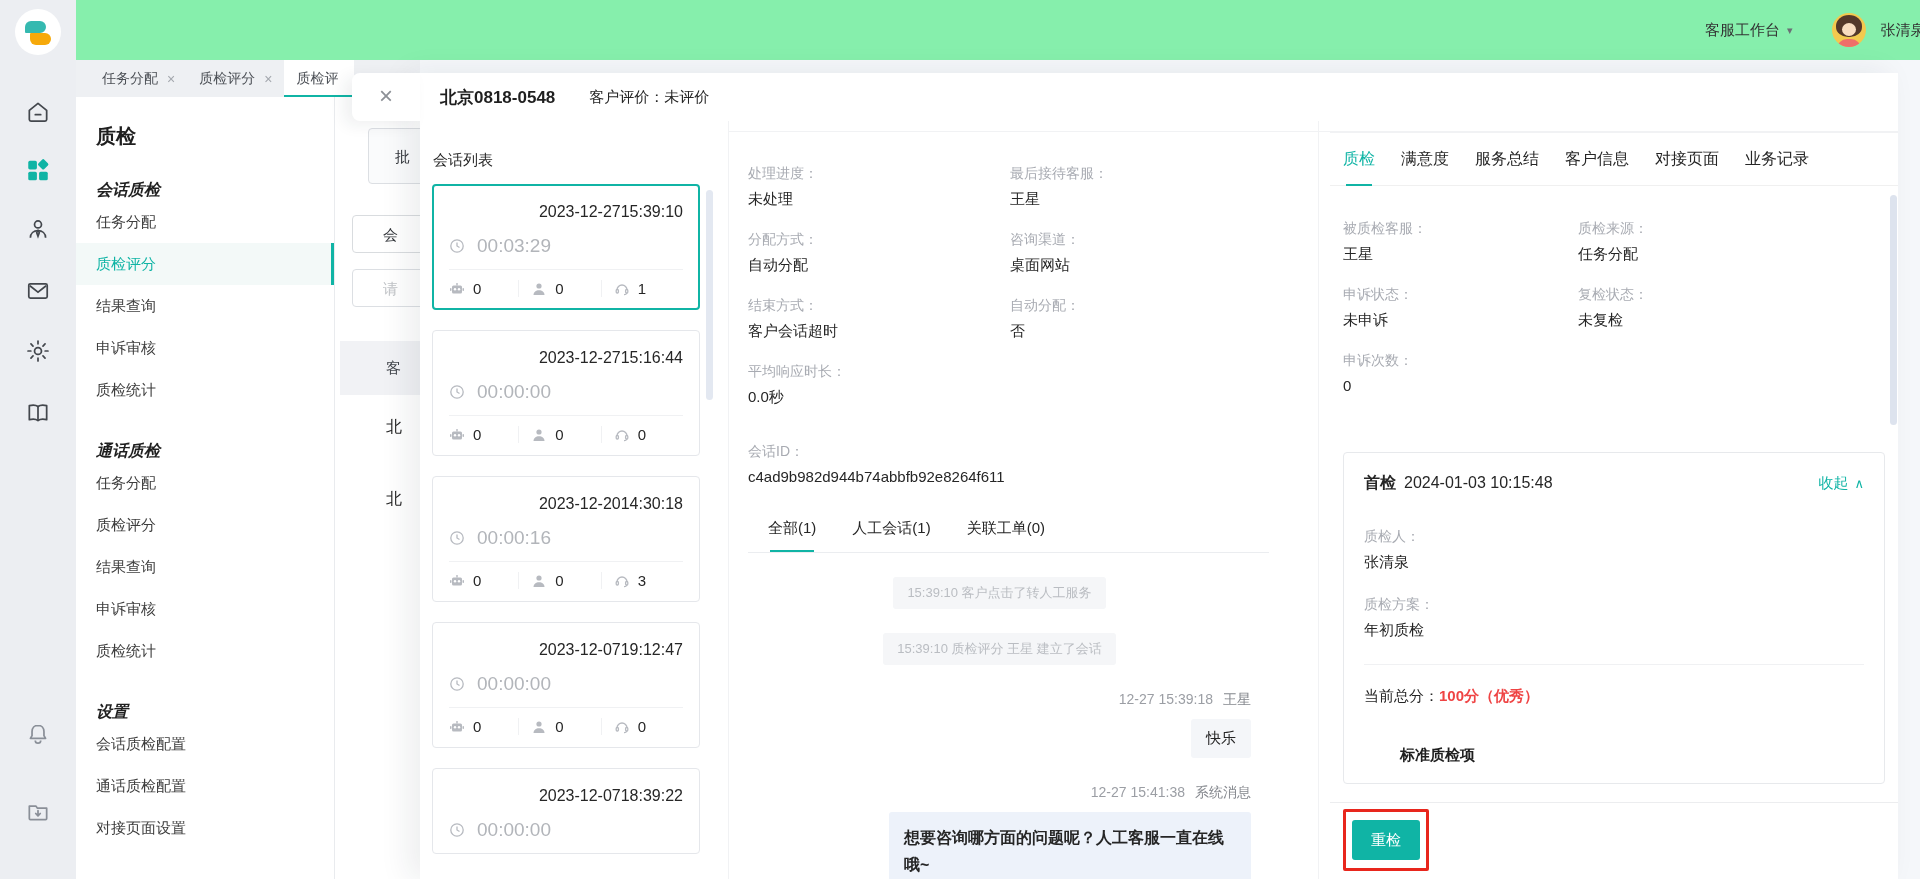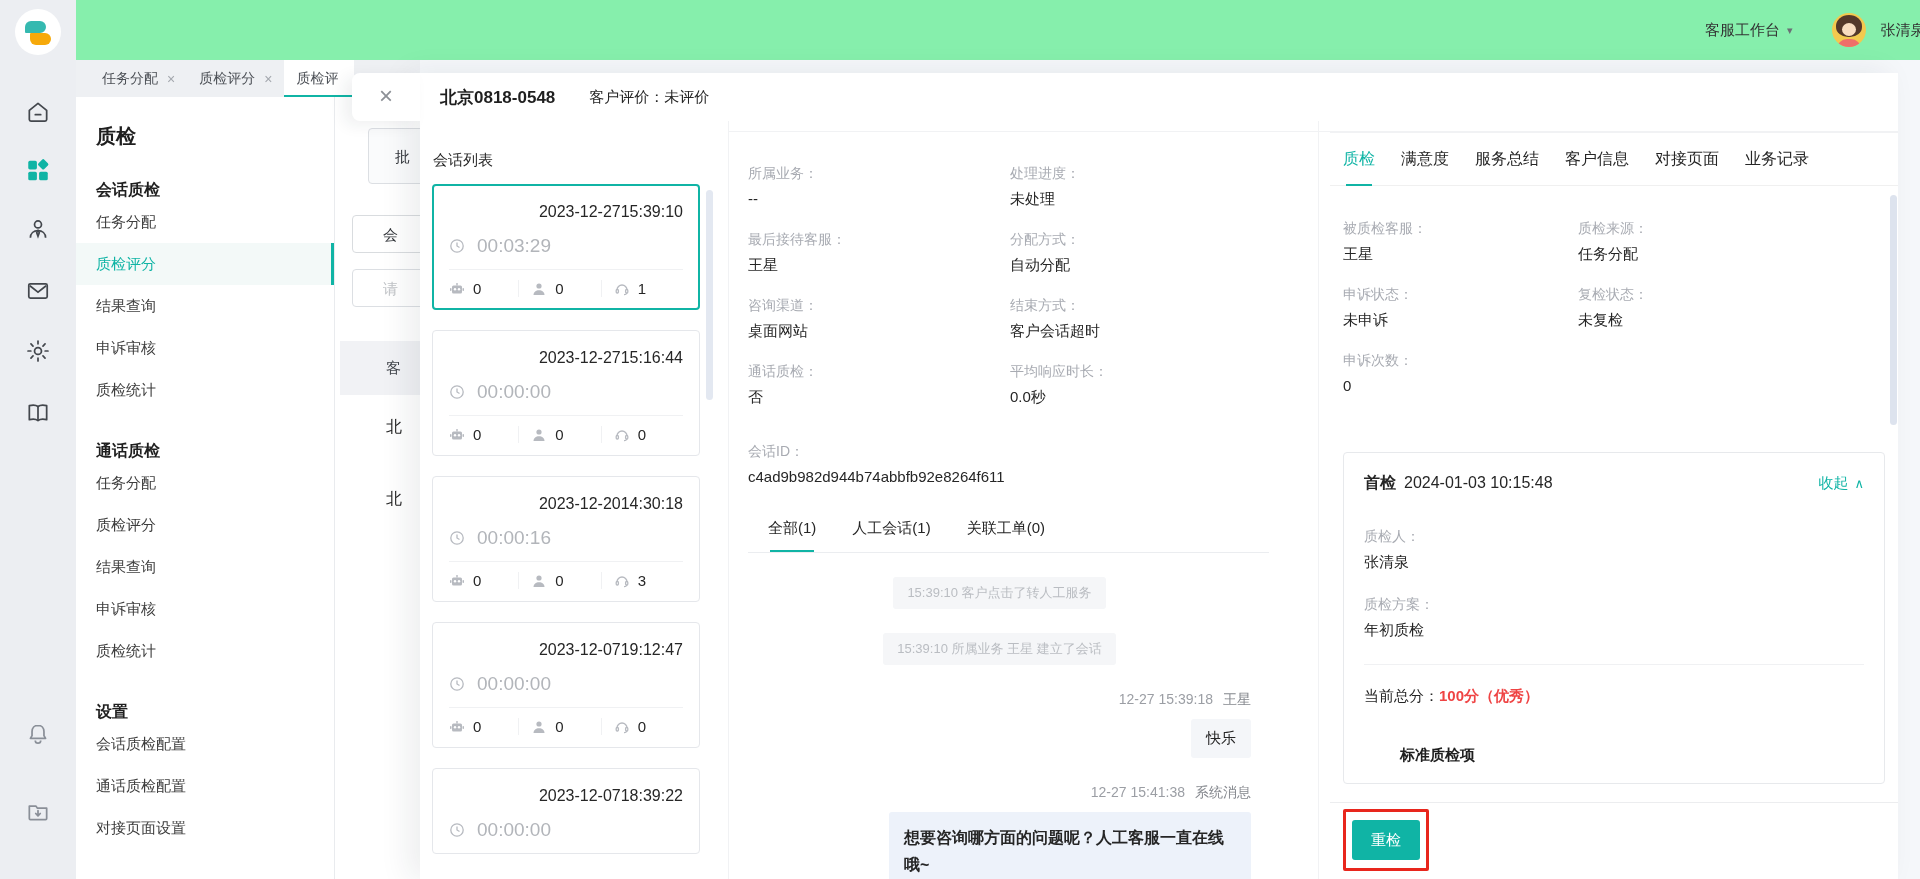--- a/index.html
+++ b/index.html
@@ -27,21 +27,21 @@
   .tabbar{position:absolute;left:76px;top:60px;width:344px;height:37px;background:#eef0f3;display:flex;align-items:stretch;z-index:1;}
   .ptab{display:flex;align-items:center;padding:0 12px;font-size:14px;color:#4b4f55;cursor:pointer;white-space:nowrap;}
   .ptab:first-child{margin-left:14px;}
   .ptab .x{margin-left:9px;color:#a3a7ad;font-size:14px;}
   .ptab.active{background:#fff;position:relative;min-width:46px;}
   .ptab.active::after{content:'';position:absolute;left:0;right:0;bottom:0;height:2px;background:#10b4a5;}
 
   
   .sidebar{position:absolute;left:76px;top:97px;width:258px;height:782px;background:#fff;border-right:1px solid #e9ebee;overflow:hidden;z-index:1;}
   .sb-title{margin:26px 0 0 20px;font-size:20px;font-weight:bold;color:#1f1f1f;}
-  .sb-sec{margin:30px 0 0 20px;font-size:16px;font-weight:bold;color:#1f1f1f;}
+  .sb-sec{margin:30px 0 0 20px;font-size:16px;font-weight:bold;color:#1f1f1f;font-style:italic;}
   .sb-item{height:42px;line-height:42px;padding-left:20px;font-size:15px;color:#3d3d3d;cursor:pointer;position:relative;}
   .sb-item.active{color:#10b4a5;background:#f3f9f8;}
   .sb-item.active::after{content:'';position:absolute;right:0;top:0;bottom:0;width:3px;background:#10b4a5;}
 
   
   .understrip{position:absolute;left:334px;top:97px;width:86px;height:782px;background:#fff;overflow:hidden;z-index:0;}
   .frag-btn{position:absolute;left:34px;top:31px;width:90px;height:56px;border:1px solid #dcdfe3;border-radius:4px;background:#fafbfc;font-size:15px;color:#33363b;line-height:56px;padding-left:26px;box-sizing:border-box;}
   .frag-select{position:absolute;left:18px;top:118px;width:90px;height:38px;border:1px solid #d9dcdf;border-radius:4px;background:#fff;font-size:15px;color:#33363b;line-height:38px;padding-left:30px;box-sizing:border-box;}
   .frag-input{position:absolute;left:18px;top:172px;width:90px;height:38px;border:1px solid #dcdfe3;border-radius:4px;background:#fff;font-size:15px;color:#c0c3c7;line-height:38px;padding-left:30px;box-sizing:border-box;}
   .frag-thead{position:absolute;left:6px;top:244px;width:110px;height:54px;background:#f1f2f5;font-size:15px;color:#43474d;line-height:54px;padding-left:46px;box-sizing:border-box;}
@@ -442,66 +442,62 @@
         </div>
 
         <div class="scrollbar sb-session"></div>
       </div>
 
       <div class="vdiv v1"></div>
 
       <div class="detail-col">
         <div class="fgrid">
           <div class="fld">
-              <div class="flabel">所属业务：</div>
-              <div class="fvalue">--</div>
-            </div>
-          <div class="fld">
               <div class="flabel">处理进度：</div>
               <div class="fvalue">未处理</div>
             </div>
           <div class="fld">
               <div class="flabel">最后接待客服：</div>
               <div class="fvalue">王星</div>
             </div>
           <div class="fld">
               <div class="flabel">分配方式：</div>
               <div class="fvalue">自动分配</div>
             </div>
           <div class="fld">
               <div class="flabel">咨询渠道：</div>
               <div class="fvalue">桌面网站</div>
             </div>
           <div class="fld">
               <div class="flabel">结束方式：</div>
               <div class="fvalue">客户会话超时</div>
             </div>
           <div class="fld">
-              <div class="flabel">通话质检：</div>
+              <div class="flabel">自动分配：</div>
               <div class="fvalue">否</div>
             </div>
           <div class="fld">
               <div class="flabel">平均响应时长：</div>
               <div class="fvalue">0.0秒</div>
             </div>
         </div>
         <div class="sess-id">
           <div class="flabel">会话ID：</div>
           <div class="fvalue">c4ad9b982d944b74abbfb92e8264f611</div>
         </div>
 
         <div class="chat-tabs">
           <span class="ctab active">全部(1)</span>
           <span class="ctab">人工会话(1)</span>
           <span class="ctab">关联工单(0)</span>
         </div>
 
         <div class="chat-list">
           <span class="pill">15:39:10 客户点击了转人工服务</span>
-          <span class="pill">15:39:10 所属业务 王星 建立了会话</span>
+          <span class="pill">15:39:10 质检评分 王星 建立了会话</span>
           <span class="meta"><span>12-27 15:39:18</span><span class="sender">王星</span></span>
           <span class="bubble">快乐</span>
           <span class="meta"><span>12-27 15:41:38</span><span class="sender">系统消息</span></span>
           <span class="bubble sys">想要咨询哪方面的问题呢？人工客服一直在线哦~</span>
         </div>
 
       </div>
 
       <div class="vdiv v2"></div>
 

